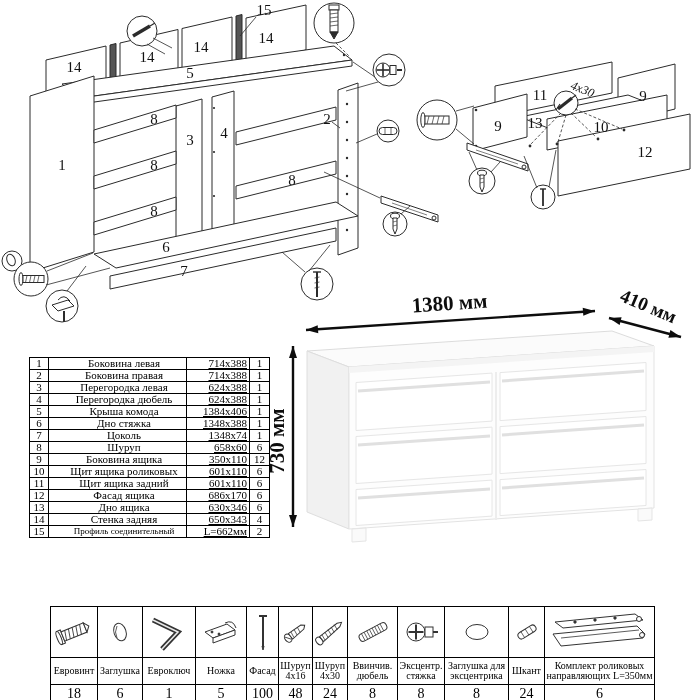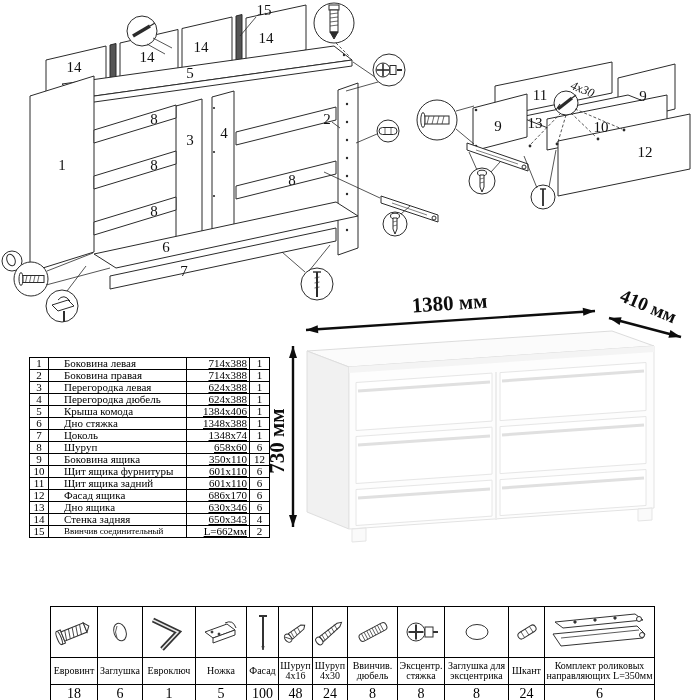--- a/index.html
+++ b/index.html
@@ -4,21 +4,21 @@
 <style>
   html,body{margin:0;padding:0;background:#fff;}
   .sheet{position:relative;width:700px;height:700px;background:#fff;overflow:hidden;
          font-family:"Liberation Serif",serif;color:#000;}
   svg{position:absolute;left:0;top:0;}
   
   table.parts{position:absolute;left:29px;top:357px;border-collapse:collapse;
               font-family:"Liberation Serif",serif;font-size:11px;line-height:1;}
   table.parts td{border:1px solid #000;height:11px;padding:0 2px;white-space:nowrap;}
   table.parts td.n{width:14px;text-align:center;}
-  table.parts td.nm{width:120px;text-align:left;padding-left:15px;}
+  table.parts td.nm{width:120px;text-align:center;padding-left:15px;}
   table.parts td.sz{width:58px;text-align:right;text-decoration:underline;}
   table.parts td.q{width:15px;text-align:center;}
   table.parts tr.small td.nm{font-size:9px;}
   
   .hw-title{position:absolute;left:0;top:582px;width:700px;text-align:center;
             font-size:17.5px;font-family:"Liberation Serif",serif;}
   table.hw{position:absolute;left:50px;top:606px;border-collapse:collapse;table-layout:fixed;
            font-family:"Liberation Serif",serif;}
   table.hw td{border:1px solid #000;text-align:center;vertical-align:middle;padding:0;overflow:hidden;}
   table.hw td.ic{height:50px;}
@@ -351,21 +351,21 @@
           <td class="q">6</td>
         </tr>
     <tr>
           <td class="n">9</td>
           <td class="nm">Боковина ящика</td>
           <td class="sz">350x110</td>
           <td class="q">12</td>
         </tr>
     <tr>
           <td class="n">10</td>
-          <td class="nm">Щит ящика фурнитуры</td>
+          <td class="nm">Щит ящика роликовых</td>
           <td class="sz">601x110</td>
           <td class="q">6</td>
         </tr>
     <tr>
           <td class="n">11</td>
           <td class="nm">Щит ящика задний</td>
           <td class="sz">601x110</td>
           <td class="q">6</td>
         </tr>
     <tr>
@@ -381,21 +381,21 @@
           <td class="q">6</td>
         </tr>
     <tr>
           <td class="n">14</td>
           <td class="nm">Стенка задняя</td>
           <td class="sz">650x343</td>
           <td class="q">4</td>
         </tr>
     <tr class="small">
           <td class="n">15</td>
-          <td class="nm">Ввинчив соединительный</td>
+          <td class="nm">Профиль соединительный</td>
           <td class="sz">L=662мм</td>
           <td class="q">2</td>
         </tr>
   </tbody>
 </table>
 
 
 <table class="hw">
   <colgroup>
     <col style="width:47px">

